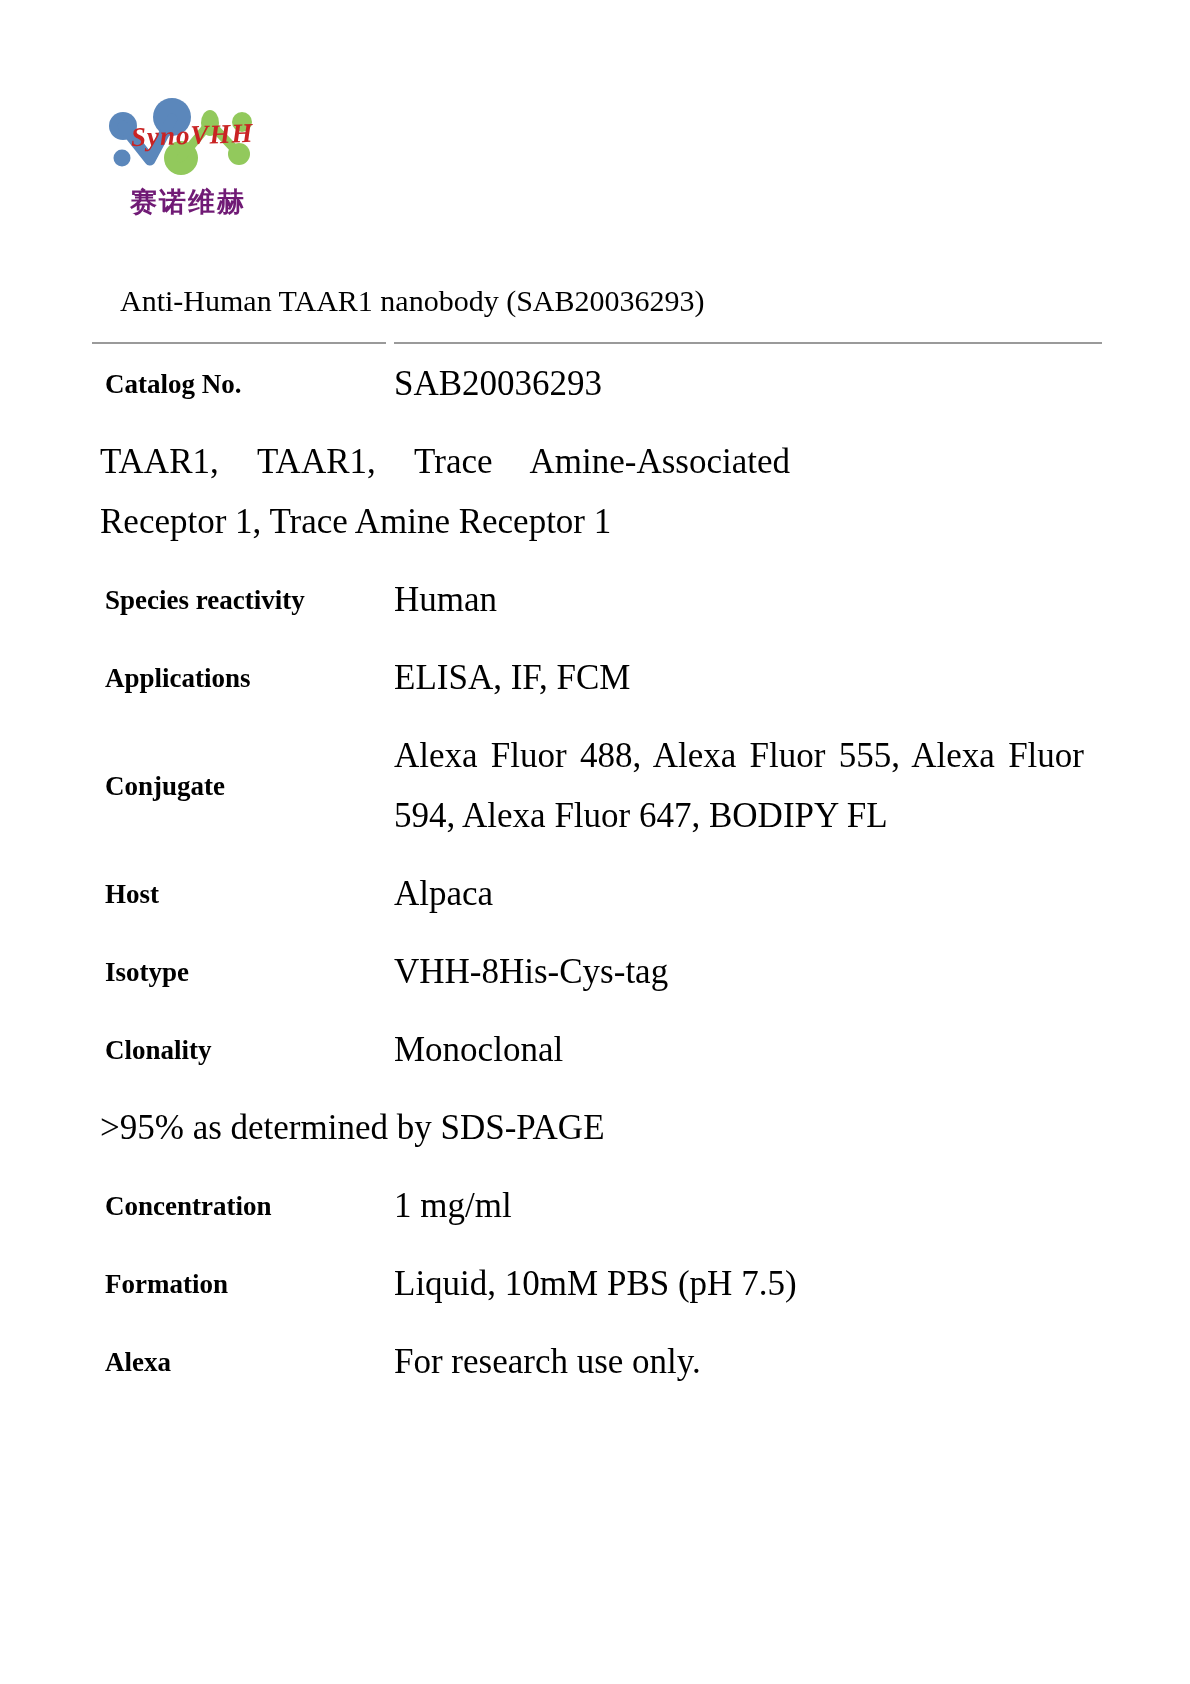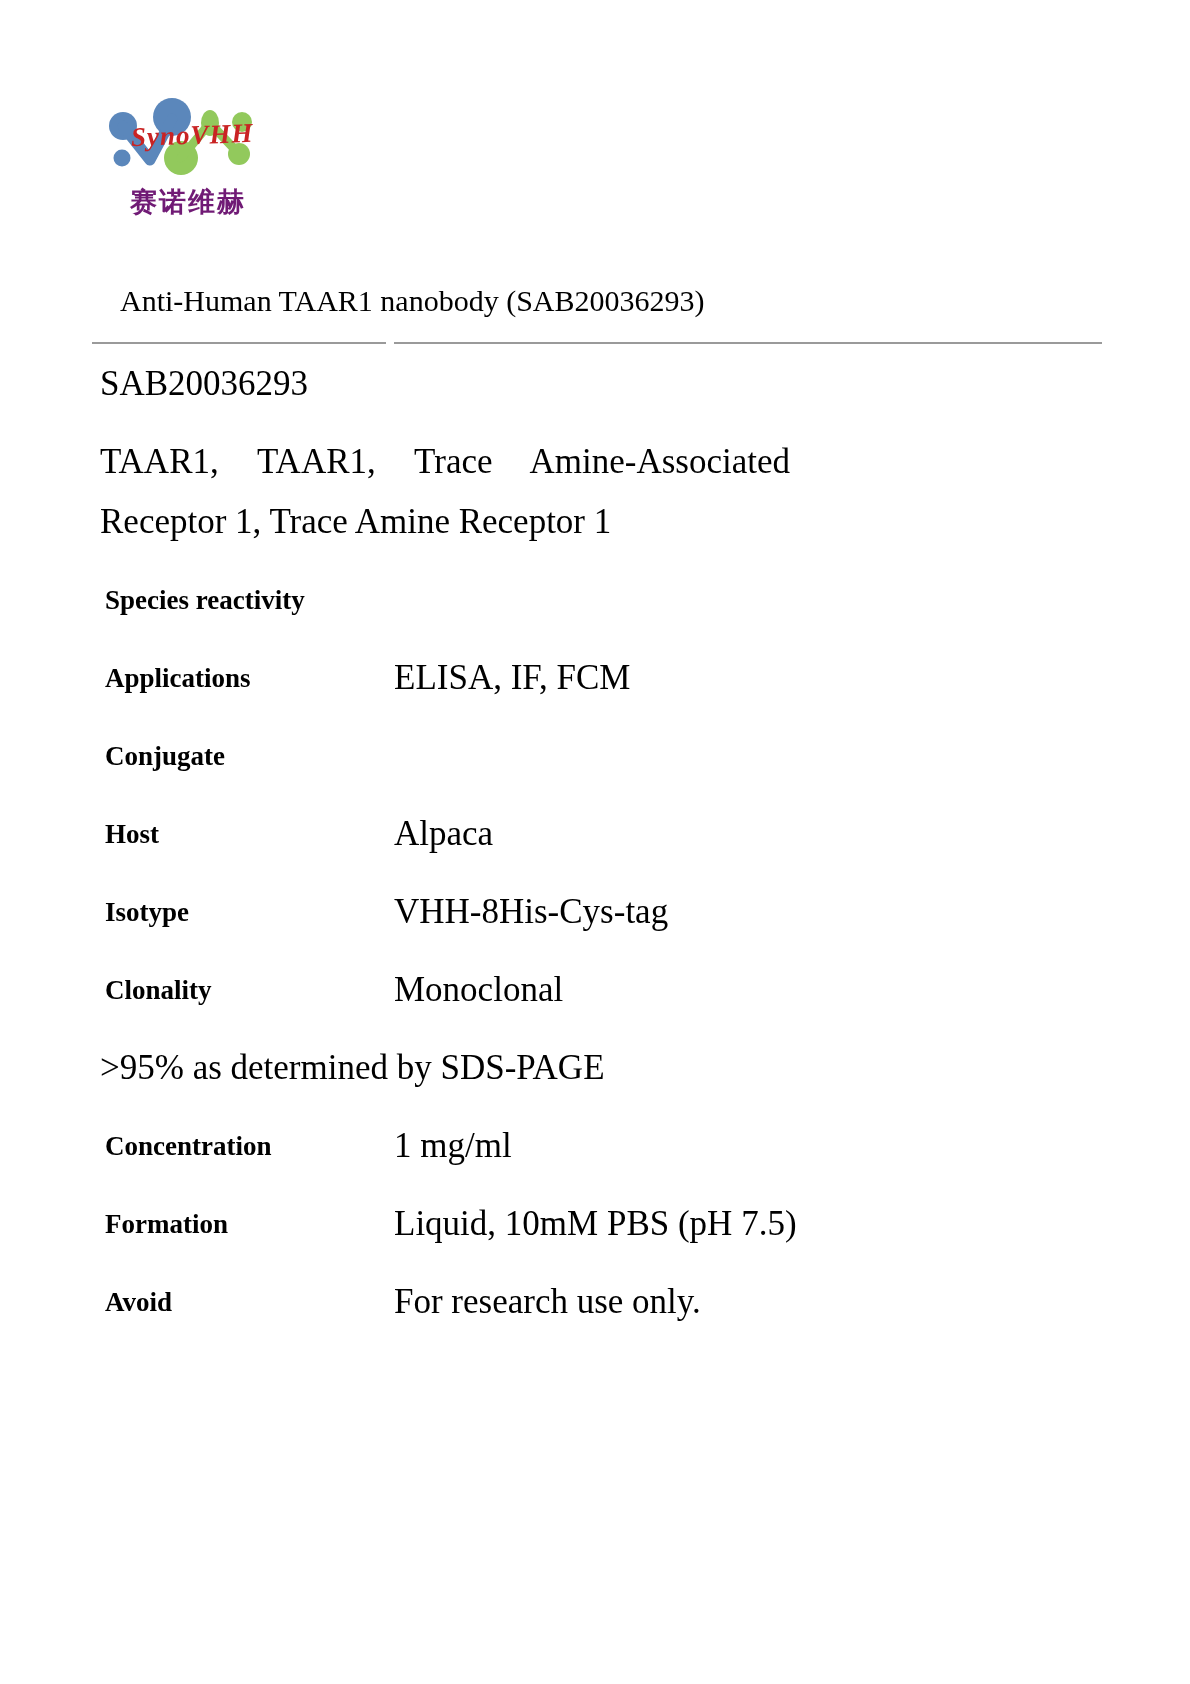--- a/index.html
+++ b/index.html
@@ -93,38 +93,41 @@
     <div class="logo-cn">赛诺维赫</div>
   </header>
 
   <h1 class="title">Anti-Human TAAR1 nanobody (SAB20036293)</h1>
 
   <div class="rule rule-left"></div>
   <div class="rule rule-right"></div>
 
   <div class="spec-table" id="spec-table">
     <div class="spec-row">
+      <div class="spec-label">Catalog No.</div>
       <div class="spec-value">SAB20036293</div>
     </div>
 
     <div class="spec-row">
       <div class="spec-value justify">TAAR1, TAAR1, Trace Amine-Associated Receptor 1, Trace Amine Receptor 1</div>
     </div>
 
     <div class="spec-row">
       <div class="spec-label">Species reactivity</div>
+      <div class="spec-value">Human</div>
     </div>
 
     <div class="spec-row">
       <div class="spec-label">Applications</div>
       <div class="spec-value">ELISA, IF, FCM</div>
     </div>
 
     <div class="spec-row">
       <div class="spec-label">Conjugate</div>
+      <div class="spec-value justify">Alexa Fluor 488, Alexa Fluor 555, Alexa Fluor 594, Alexa Fluor 647, BODIPY FL</div>
     </div>
 
     <div class="spec-row">
       <div class="spec-label">Host</div>
       <div class="spec-value">Alpaca</div>
     </div>
 
     <div class="spec-row">
       <div class="spec-label">Isotype</div>
       <div class="spec-value">VHH-8His-Cys-tag</div>
@@ -144,18 +147,18 @@
       <div class="spec-value">1 mg/ml</div>
     </div>
 
     <div class="spec-row">
       <div class="spec-label">Formation</div>
       <div class="spec-value">Liquid, 10mM PBS (pH 7.5)</div>
     </div>
 
 
     <div class="spec-row">
-      <div class="spec-label">Avoid</div>
+      <div class="spec-label">Alexa</div>
       <div class="spec-value">For research use only.</div>
     </div>
   </div>
 
 </div>
 
 </body></html>

